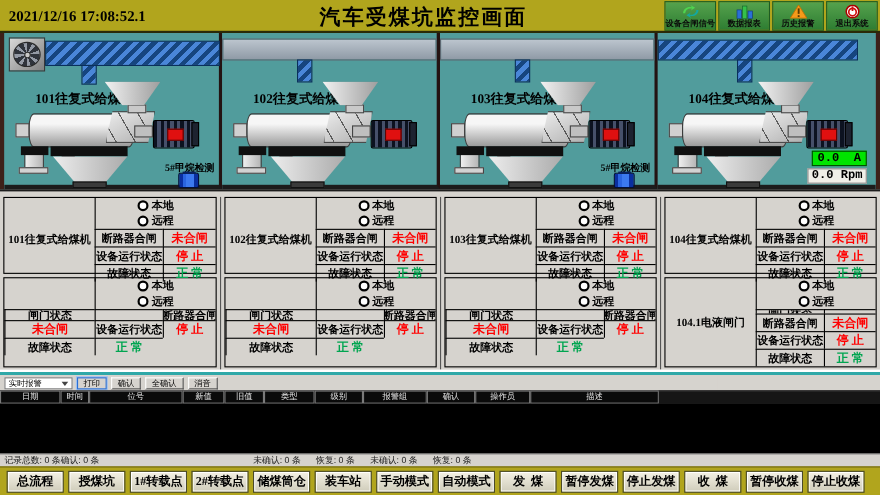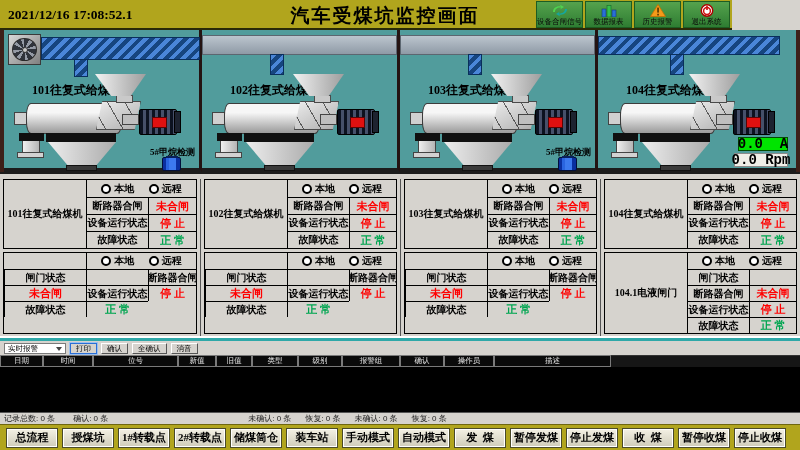--- a/index.html
+++ b/index.html
@@ -1,30 +1,30 @@
 <!DOCTYPE html>
 <html><head>
 <meta charset="utf-8">
 <style>
   * { margin:0; padding:0; box-sizing:border-box; }
   body {
     width:800px; height:450px; position:relative; overflow:hidden;
     background:#d6d3ce; font-family:"Liberation Serif", serif;
   }
   
-  #topbar { position:absolute; top:0; left:0; width:732px; height:30px;
+  #topbar { position:absolute; top:0; left:0; width:800px; height:30px;
     background:#b1a51d; border-bottom:2px solid #2a2a08; }
   .datetime { position:absolute; left:8px; top:7px; font-size:13.5px; font-weight:bold; color:#000; }
   .title { position:absolute; left:385px; top:3px; transform:translateX(-50%);
     font-size:19px; font-weight:bold; color:#000; letter-spacing:2px; white-space:nowrap; }
   .topbtns { position:absolute; right:2px; top:1px; display:flex; gap:2px; }
   .topbtn { width:47px; height:27px; background:linear-gradient(#55a24d,#2e7d32);
     border:1px solid #1d5c22; display:flex; flex-direction:column; align-items:center;
     justify-content:center; cursor:pointer; }
-  .topbtn .lb { font-size:7.5px; font-weight:normal; color:#0a0a0a; white-space:nowrap; line-height:9px; }
+  .topbtn .lb { font-size:7.5px; font-weight:bold; color:#0a0a0a; white-space:nowrap; line-height:9px; }
   .topbtn .ic { height:14px; display:flex; align-items:center; }
 
   
   #graphics { position:absolute; top:30px; left:0; width:800px; height:142px;
     display:flex; background:#519c9c; border-left:4px solid #3d2019; border-right:4px solid #3d2019; }
   .gpanel { position:relative; width:198px; height:142px; background:#519c9c;
     border-right:3px solid #241312; border-bottom:4px solid #1c1c1c; }
   .gpanel:last-child { border-right:none; }
   .beam-hatch, .col-hatch { position:absolute;
     background:repeating-linear-gradient(135deg,#4a86d8 0 4px,#16457f 4px 8px);
@@ -35,21 +35,21 @@
   .fan-blades { position:absolute; inset:3px; border-radius:50%; border:1px solid #2a2a2a;
     background:repeating-conic-gradient(#30343c 0 26deg,#949aa5 26deg 45deg); }
   .fan-hub { position:absolute; left:50%; top:50%; width:6px; height:6px; margin:-3px 0 0 -3px;
     border-radius:50%; background:#c8c8c8; border:1px solid #333; }
   .m-label { position:absolute; left:28px; top:52px; font-size:12px; font-weight:bold; color:#000; white-space:nowrap; }
   .methane-label { position:absolute; left:146px; top:116px; font-size:9px; font-weight:bold; color:#000; white-space:nowrap; }
   .methane-sensor { position:absolute; left:158px; top:127px; width:19px; height:14px;
     border:1px solid #020f3a; border-radius:2px;
     background:linear-gradient(90deg,#0a2fa0 0 3px,#2a64e0 3px 6px,#3c79ef 6px 13px,#0a2fa0 13px); }
   .methane-sensor::after { content:""; position:absolute; left:3px; top:-2px; width:12px; height:2px; background:#09205e; }
-  .meter { position:absolute; font-weight:bold; font-size:14px; display:flex; align-items:center;
+  .meter { position:absolute; font-weight:bold; font-size:11px; display:flex; align-items:center;
     justify-content:center; white-space:pre; font-family:"Liberation Mono", monospace; }
   .meter-a { left:140px; top:107px; width:50px; height:14px; background:#00e400; border:1px solid #024d02; color:#000; }
   .meter-rpm { left:136px; top:123px; width:54px; height:14px; background:#f0efe8; border:1px solid #8a8a8a; color:#000; }
   
   .machine { position:absolute; inset:0; }
   .m { position:absolute; }
   .m-stub { left:10px; top:82px; width:13px; height:13px; background:#d0d0d0; border:1px solid #444; }
   .m-body { left:22px; top:73px; width:96px; height:31px; border:1px solid #3c3c3c; border-radius:5px/12px;
     background:linear-gradient(#f6f6f6 0 30%,#cfcfcf 60%,#9a9a9a); }
   .m-chute { left:92px; top:71px; width:45px; height:29px; border:1px solid #4a4a4a;
@@ -80,21 +80,21 @@
   #status { position:absolute; top:172px; left:0; width:800px; height:164px;
     background:#d6d3ce; display:flex; padding-top:5px; border-top:2px solid #1c1c1c; }
   .scol { width:200px; padding:0 3px; }
   .scol + .scol { border-left:1px solid #555; }
   .blk { border:1px solid #000; background:#d6d3ce; display:grid; grid-template-columns:82px 62px 1fr; }
   .fblk { height:70px; grid-template-rows:repeat(4,1fr); margin-bottom:3px; }
   .vblk { height:82px; grid-template-rows:repeat(5,1fr); }
   .ncell { grid-row:1/-1; display:flex; align-items:center; justify-content:center;
     font-size:10px; font-weight:bold; white-space:nowrap; }
   .cell { display:flex; align-items:center; justify-content:center; border-left:1px solid #000; }
-  .rrow { grid-column:2/4; justify-content:space-evenly; }
+  .rrow { grid-column:2/4; justify-content:space-evenly;flex-direction:column; }
   .cell.rt { border-top:1px solid #000; }
   .rg { display:flex; align-items:center; gap:3px; cursor:pointer; }
   .radio { width:10px; height:10px; border:2px solid #000; border-radius:50%; background:#fff; }
   .rlabel { font-size:10px; font-weight:bold; }
   .lbl { font-size:10px; font-weight:bold; white-space:nowrap; overflow:hidden; }
   .val { font-size:11px; font-weight:bold; white-space:pre; }
   .val.red { color:#f00; } .val.green { color:#00a550; }
 
   
   #sep { position:absolute; top:336px; left:0; width:800px; height:6px;
@@ -464,39 +464,39 @@
     <span>实时报警</span>
     <span class="drop-arrow"></span>
   </div>
   <div class="abtn focus">打印</div>
   <div class="abtn">确认</div>
   <div class="abtn">全确认</div>
   <div class="abtn">消音</div>
 </div>
 
 <div id="ahdr">
-  <div class="ahcell" style="width:43px">日期</div>
-  <div class="ahcell" style="width:50px">时间</div>
+  <div class="ahcell" style="width:55px">日期</div>
+  <div class="ahcell" style="width:26px">时间</div>
   <div class="ahcell" style="width:85px">位号</div>
   <div class="ahcell" style="width:38px">新值</div>
   <div class="ahcell" style="width:36px">旧值</div>
   <div class="ahcell" style="width:46px">类型</div>
   <div class="ahcell" style="width:44px">级别</div>
   <div class="ahcell" style="width:58px">报警组</div>
   <div class="ahcell" style="width:44px">确认</div>
   <div class="ahcell" style="width:50px">操作员</div>
   <div class="ahcell" style="width:117px">描述</div>
   <div class="ahfill"></div>
 </div>
 
 <div id="abody"></div>
 
 <div id="astat">
   <span style="margin-left:4px">记录总数: 0 条</span>
-  <span style="margin-left:18px">确认: 0 条</span>
+  <span style="">确认: 0 条</span>
   <span style="margin-left:140px">未确认: 0 条</span>
   <span style="margin-left:14px">恢复: 0 条</span>
   <span style="margin-left:14px">未确认: 0 条</span>
   <span style="margin-left:14px">恢复: 0 条</span>
 </div>
 
 <div id="nav">
   <div class="nbtn">总流程</div>
   <div class="nbtn">授煤坑</div>
   <div class="nbtn">1#转载点</div>

